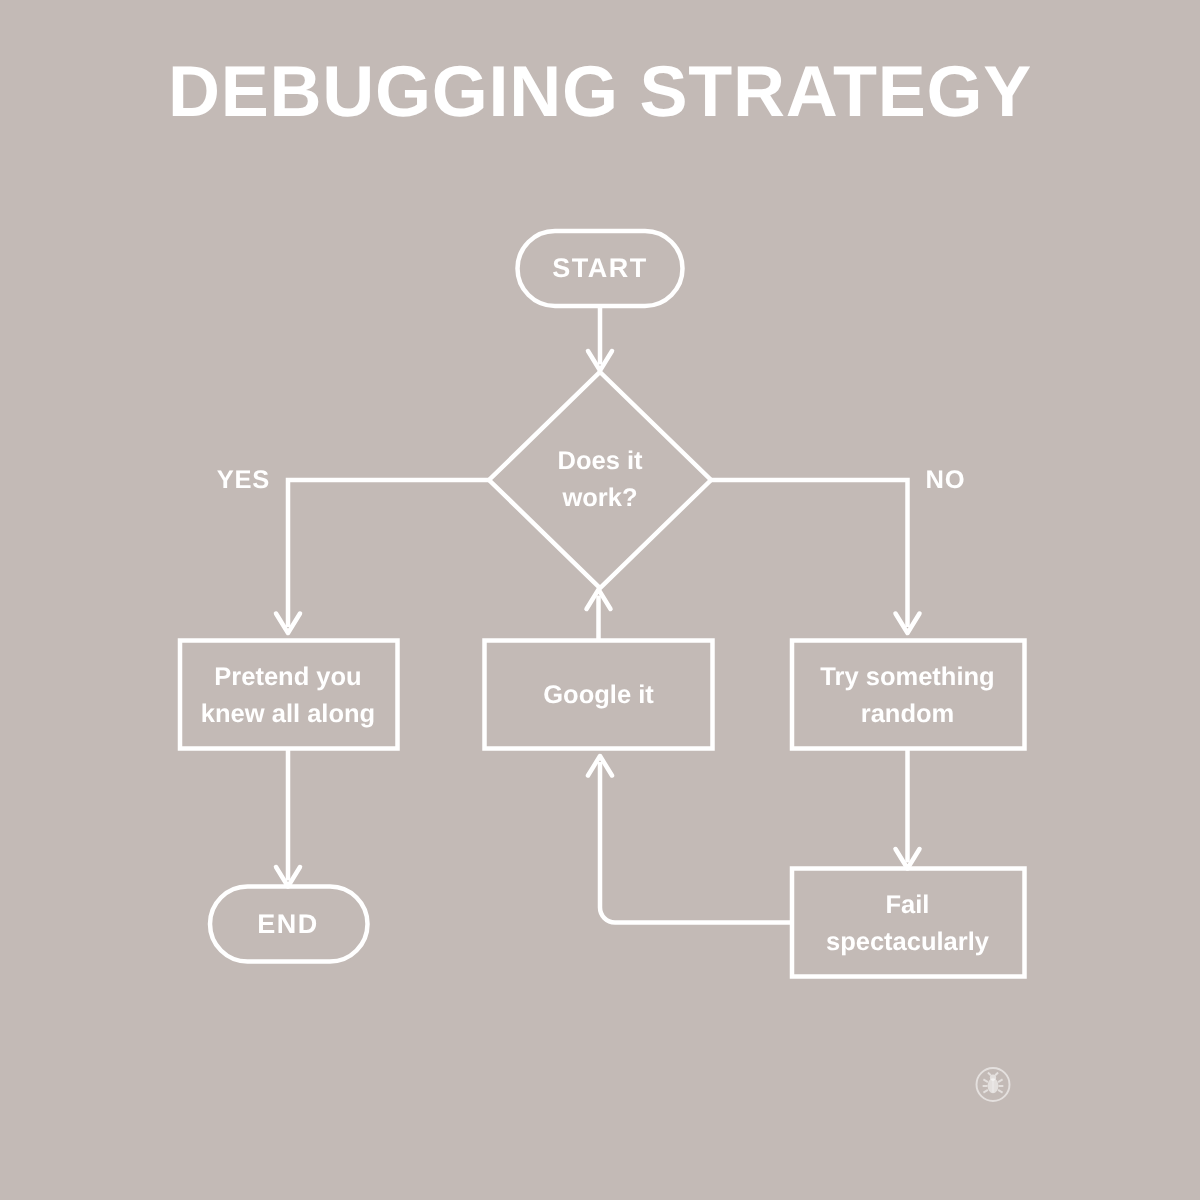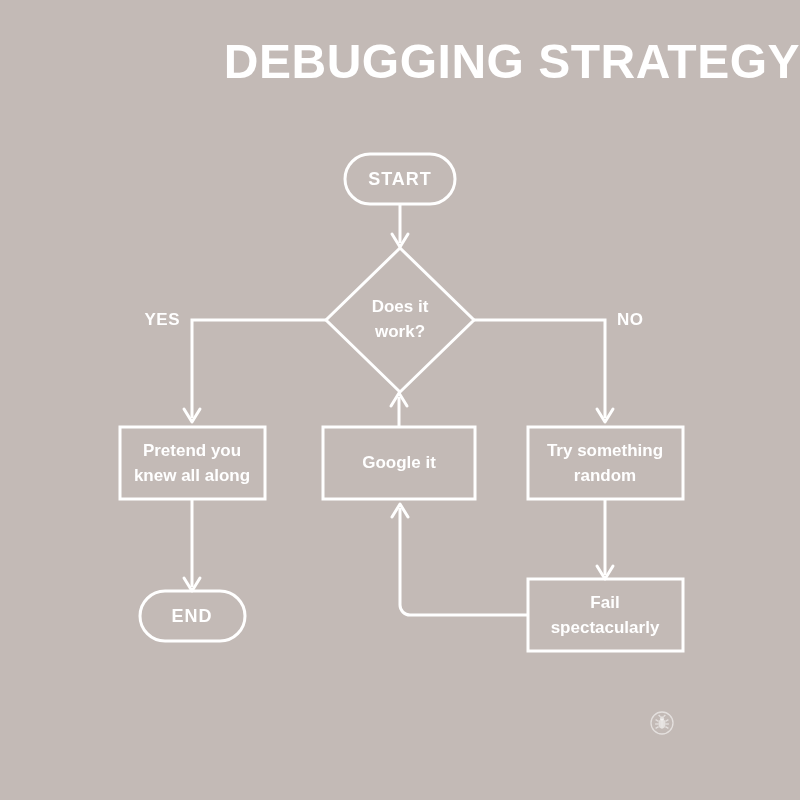--- a/index.html
+++ b/index.html
@@ -18,21 +18,21 @@
     position: absolute;
     inset: 0;
     width: 800px;
     height: 800px;
   }
   .title {
     position: absolute;
     top: 36px;
     left: 0;
     width: 800px;
-    text-align: right;
+    text-align: center;
     color: #ffffff;
     font-family: "Liberation Sans", sans-serif;
     font-weight: bold;
     font-size: 48px;
     letter-spacing: 0.5px;
     line-height: 1.1;
     white-space: nowrap;
   }
   #chart {
     position: absolute;

